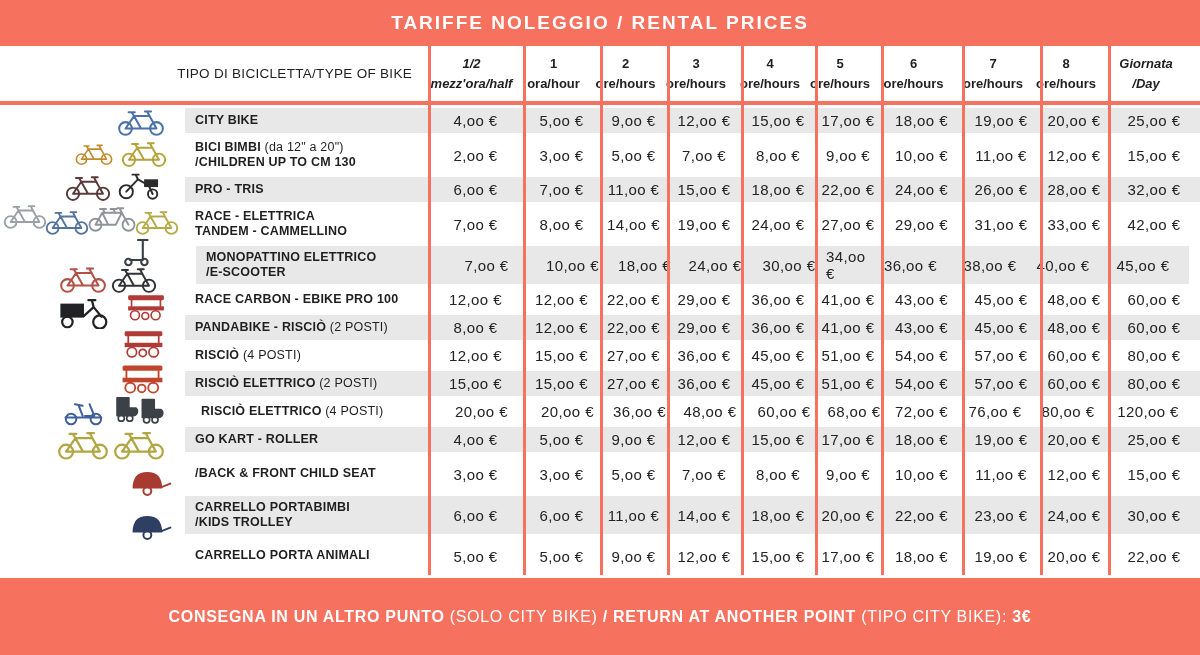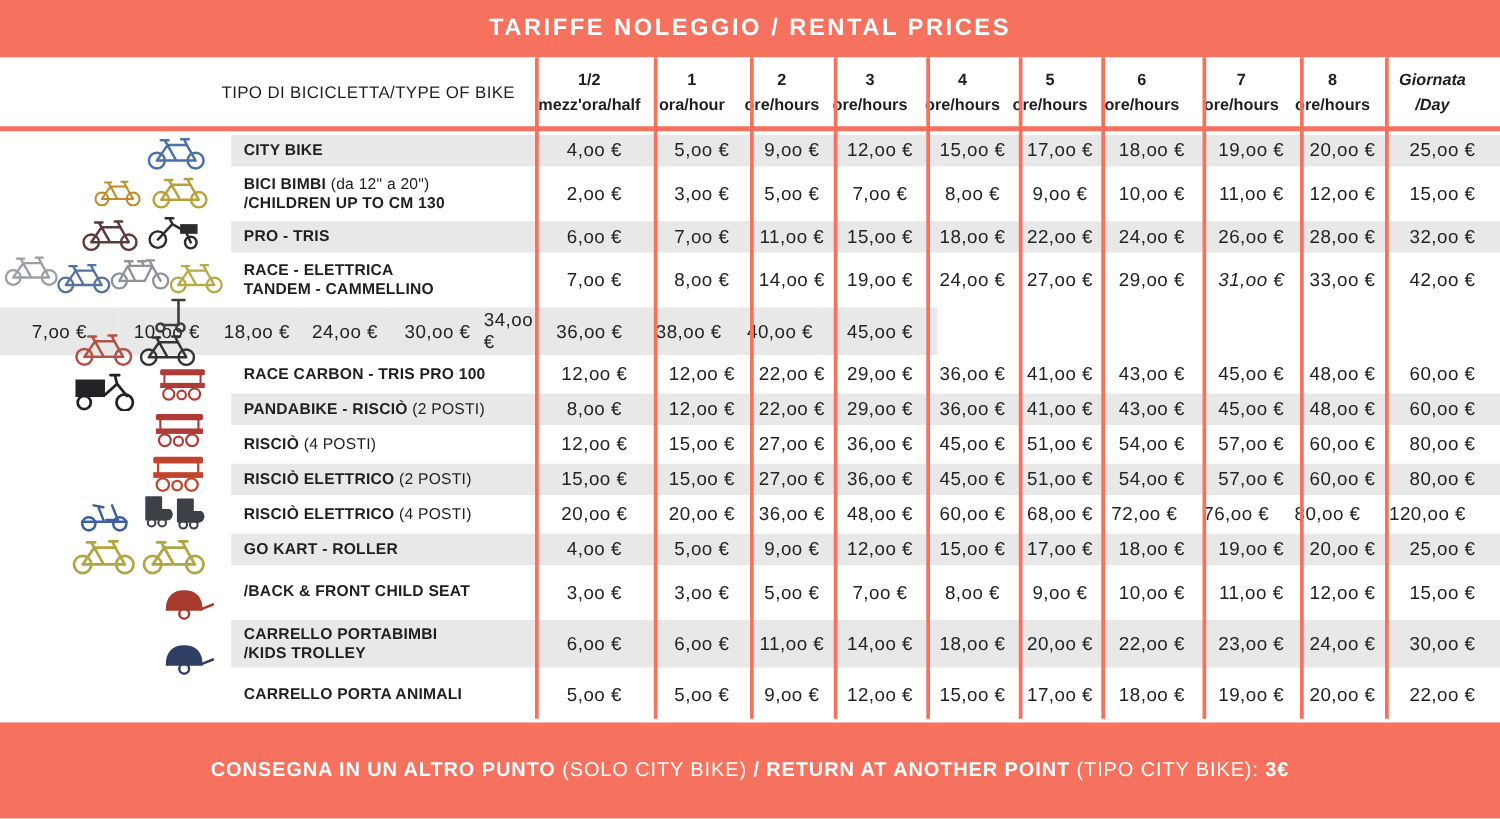--- a/index.html
+++ b/index.html
@@ -19,21 +19,21 @@
   
   .headrow{position:absolute;left:0;top:46px;width:1200px;height:55px;display:flex;background:#fff;}
   .typehead{width:428px;box-sizing:border-box;display:flex;align-items:center;justify-content:flex-end;
             padding-right:16px;font-weight:normal;font-size:13.5px;letter-spacing:.3px;}
   .hcell{display:flex;flex-direction:column;align-items:center;justify-content:center;
          font-weight:bold;font-size:13px;line-height:1.5;box-sizing:border-box;text-align:center;}
 
   .hline{position:absolute;left:0;top:101px;width:1200px;height:4px;background:var(--coral);}
 
   
-  .tbody{position:absolute;left:0;top:108px;width:1200px;display:flex;flex-direction:column;gap:3px;}
+  .tbody{position:absolute;left:0;top:108px;width:1200px;display:flex;flex-direction:column;gap:3px;align-items:center;}
   .trow{display:flex;align-items:stretch;height:25px;}
   .trow.tall{height:38px;}
   .namecell{margin-left:185px;width:243px;box-sizing:border-box;padding-left:10px;
             display:flex;flex-direction:column;justify-content:center;
             font-size:12.5px;letter-spacing:.2px;line-height:1.22;}
   .shade .namecell,.shade .pcell{background:var(--stripe);}
   .nb{font-weight:bold;}
   .nn{font-weight:normal;}
   .pcell{display:flex;align-items:center;justify-content:center;box-sizing:border-box;
          font-size:15px;letter-spacing:.4px;color:#232323;}
@@ -138,21 +138,21 @@
 
 <div class="page">
 
   <div class="topbar">
     <div class="title">TARIFFE NOLEGGIO / RENTAL PRICES</div>
   </div>
 
   <div class="headrow">
     <div class="typehead">TIPO DI BICICLETTA/TYPE OF BIKE</div>
 
-  <div class="hcell" style="width: 87px;">
+  <div class="hcell" style="width: 87px; font-style: italic;">
         <div>1/2</div>
         <div>mezz'ora/half</div>
       </div>
       <div class="hcell" style="width: 77px;">
         <div>1</div>
         <div>ora/hour</div>
       </div>
       <div class="hcell" style="width: 67px;">
         <div>2</div>
         <div>ore/hours</div>
@@ -242,39 +242,43 @@
           <div><span class="nb">RACE - ELETTRICA</span></div>
           <div><span class="nb">TANDEM - CAMMELLINO</span></div>
         </div>
         <div class="pcell" style="width: 95px;">7,oo €</div>
         <div class="pcell" style="width: 77px;">8,oo €</div>
         <div class="pcell" style="width: 67px;">14,oo €</div>
         <div class="pcell" style="width: 74px;">19,oo €</div>
         <div class="pcell" style="width: 74px;">24,oo €</div>
         <div class="pcell" style="width: 66px;">27,oo €</div>
         <div class="pcell" style="width: 81px;">29,oo €</div>
-        <div class="pcell" style="width: 78px; font-style: italic;">31,oo €</div>
+        <div class="pcell" style="width: 78px;">31,oo €</div>
         <div class="pcell" style="width: 68px;">33,oo €</div>
         <div class="pcell" style="width: 92px;">42,oo €</div>
       </div>
       <div class="trow shade tall">
+        <div class="namecell">
+          <div><span class="nb">MONOPATTINO ELETTRICO</span></div>
+          <div><span class="nb">/E-SCOOTER</span></div>
+        </div>
         <div class="pcell" style="width: 95px;">7,oo €</div>
         <div class="pcell" style="width: 77px;">10,oo €</div>
         <div class="pcell" style="width: 67px;">18,oo €</div>
         <div class="pcell" style="width: 74px;">24,oo €</div>
         <div class="pcell" style="width: 74px;">30,oo €</div>
         <div class="pcell" style="width: 44px;">34,oo €</div>
         <div class="pcell" style="width: 81px;">36,oo €</div>
         <div class="pcell" style="width: 78px;">38,oo €</div>
         <div class="pcell" style="width: 68px;">40,oo €</div>
         <div class="pcell" style="width: 92px;">45,oo €</div>
       </div>
       <div class="trow">
         <div class="namecell">
-          <div><span class="nb">RACE CARBON - TRIS PRO 100</span></div>
+          <div><span class="nb">RACE CARBON - EBIKE PRO 100</span></div>
         </div>
         <div class="pcell" style="width: 95px;">12,oo €</div>
         <div class="pcell" style="width: 77px;">12,oo €</div>
         <div class="pcell" style="width: 67px;">22,oo €</div>
         <div class="pcell" style="width: 74px;">29,oo €</div>
         <div class="pcell" style="width: 74px;">36,oo €</div>
         <div class="pcell" style="width: 66px;">41,oo €</div>
         <div class="pcell" style="width: 81px;">43,oo €</div>
         <div class="pcell" style="width: 78px;">45,oo €</div>
         <div class="pcell" style="width: 68px;">48,oo €</div>

